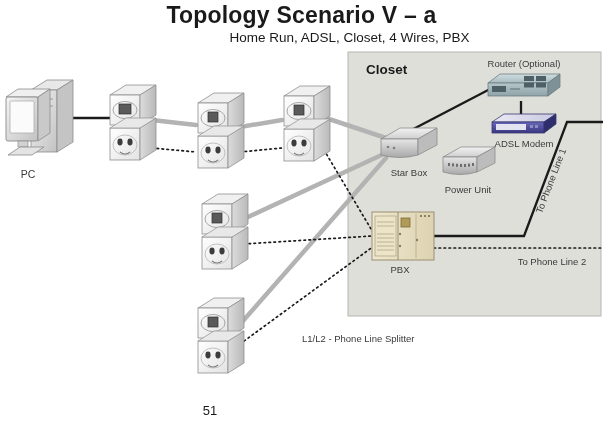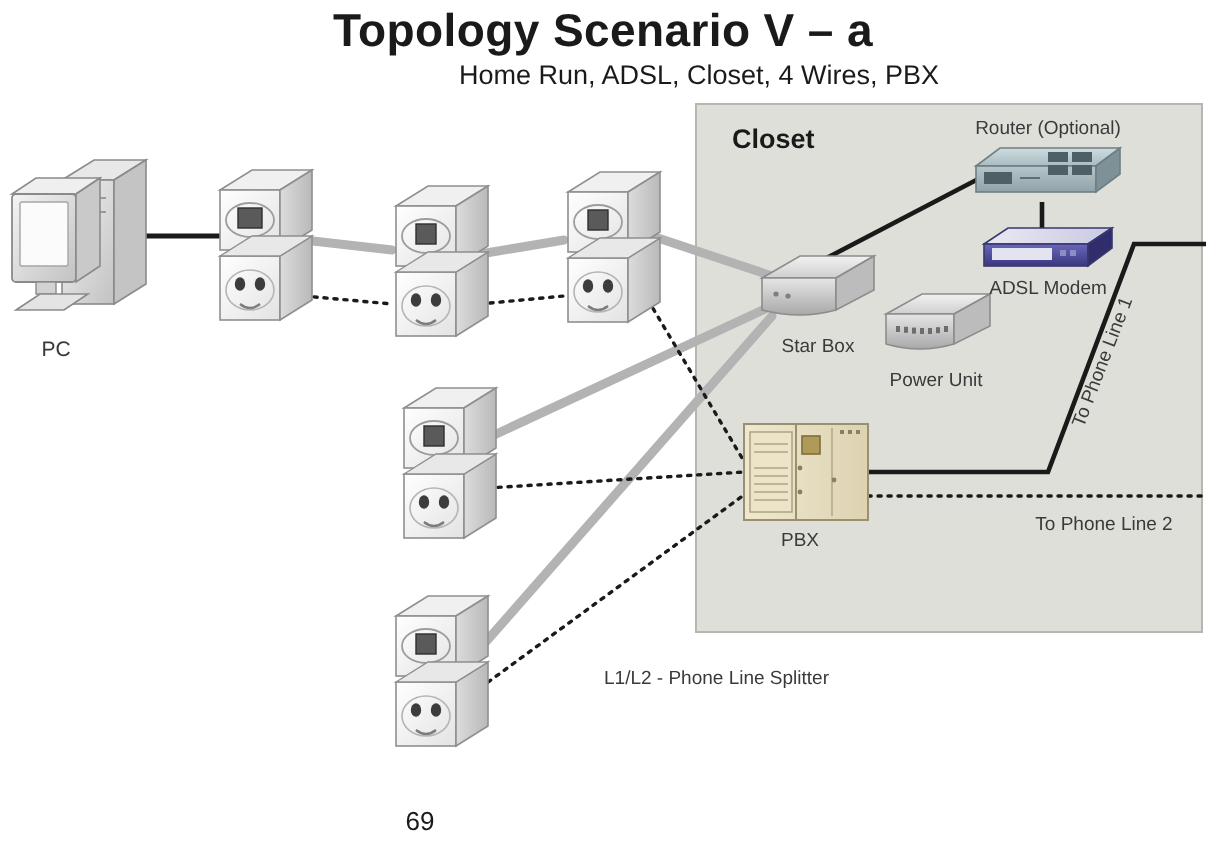--- a/index.html
+++ b/index.html
@@ -264,14 +264,14 @@
     </g>
 
     <text x="366" y="74" font-size="13.5" font-weight="bold" fill="#1a1a1a" font-family="Liberation Sans, sans-serif">Closet</text>
 
     <text class="lbl" x="554" y="182" font-size="9.5" text-anchor="middle" transform="rotate(-69 554 182)">To Phone Line 1</text>
     <text class="lbl" x="552" y="265" font-size="9.5" text-anchor="middle">To Phone Line 2</text>
 
     <text class="lbl" x="302" y="342" font-size="9.5">L1/L2 - Phone Line Splitter</text>
   </svg>
 
-  <div id="pagenum">69</div>
+  <div id="pagenum">51</div>
 </div>
 
 </body></html>

